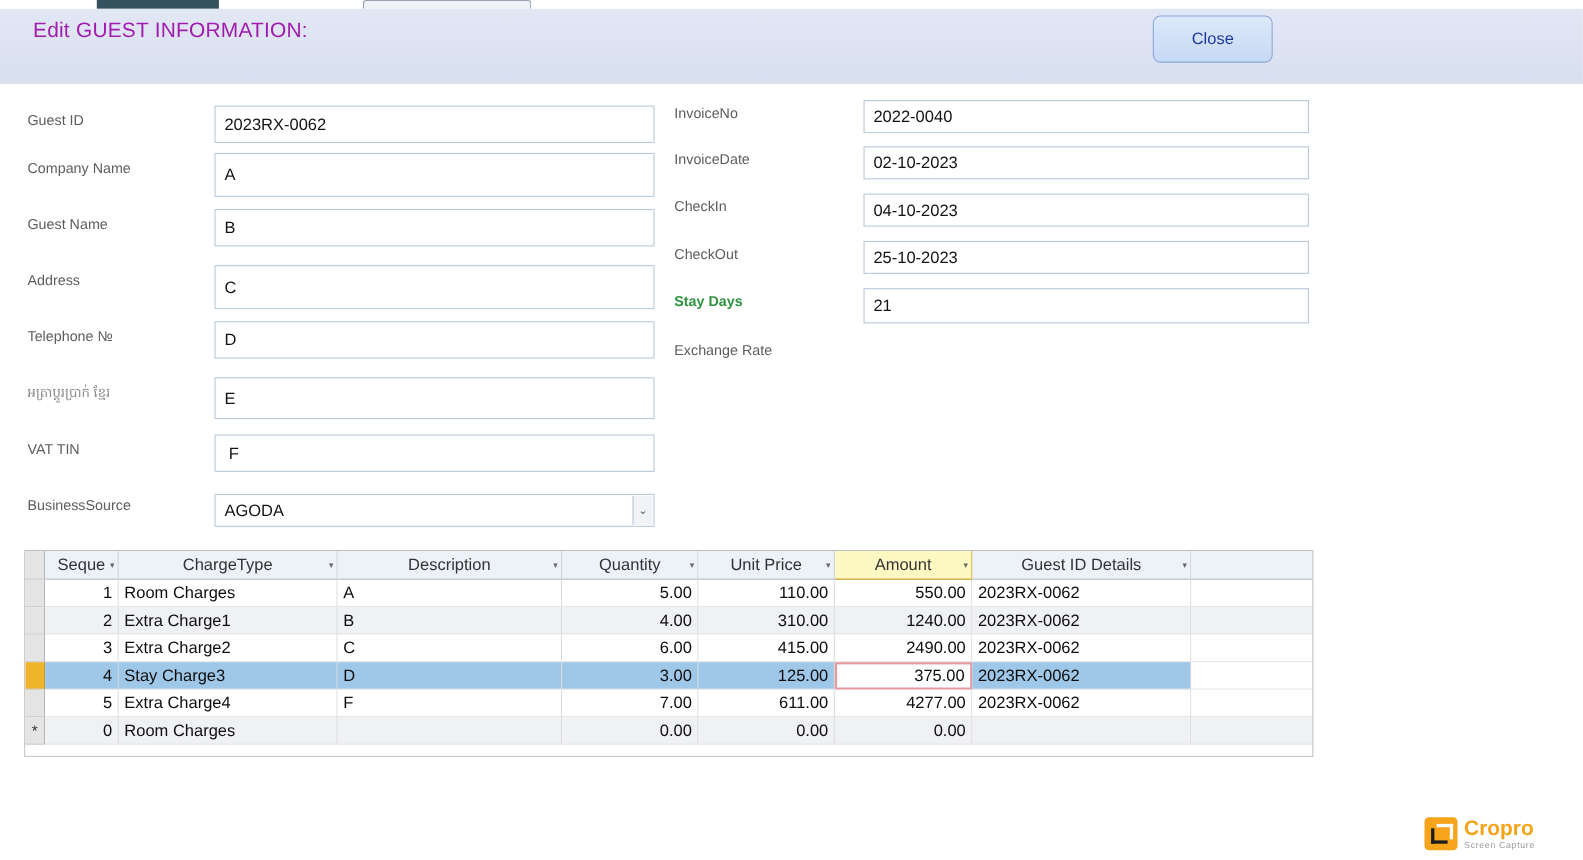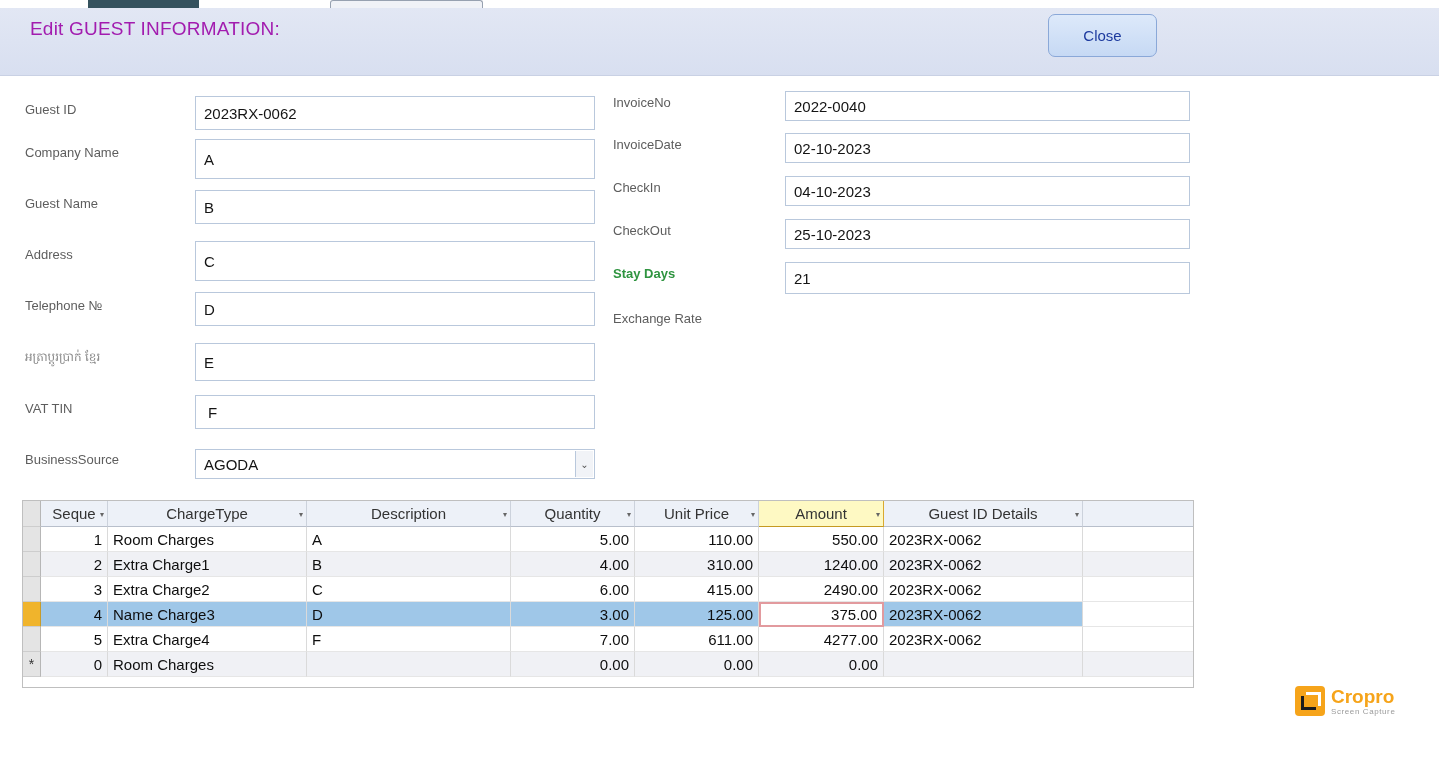--- a/index.html
+++ b/index.html
@@ -41,21 +41,21 @@
   .dcell.sel{background:#e4e4e4;border-right:1px solid #b6b6b6;border-bottom:1px solid #cdcdcd;justify-content:center;font-size:14px;color:#333;cursor:pointer}
   .dcell.sel.current{background:#f0b42c;border-right-color:#c79b2b}
   .selected .dcell.trail{background:#fff}
   .dcell.editing{background:#fff;border:2px solid #e29a9e}
   .hcell.trail,.dcell.trail{border-right:none}
   .num{justify-content:flex-end;padding-right:5px}
   .txt{padding-left:5px}
   .dsbottom{height:10px;background:#fff}
 
   
-  #watermark{left:1295px;top:686px;display:flex;align-items:flex-start}
+  #watermark{left:1295px;top:743px;display:flex;align-items:flex-start}
   .wicon{width:30px;height:30px;background:#f6a41a;border-radius:4px;position:relative;flex:0 0 auto}
   .wicon::before{content:"";position:absolute;left:6px;top:10px;width:12px;height:11px;border-left:3px solid #1c1c1c;border-bottom:3px solid #1c1c1c}
   .wicon::after{content:"";position:absolute;left:11px;top:6px;width:12px;height:11px;border-right:3px solid #fff;border-top:3px solid #fff}
   .wtext{margin-left:6px;display:flex;flex-direction:column}
   .wbrand{font-size:19px;font-weight:bold;color:#f6a41a;line-height:21px}
   .wsub{font-size:8px;color:#9b9b9b;letter-spacing:.6px}
 </style>
 </head>
 <body>
 
@@ -194,21 +194,21 @@
     <div class="dcell num">6.00</div>
     <div class="dcell num">415.00</div>
     <div class="dcell num">2490.00</div>
     <div class="dcell txt">2023RX-0062</div>
     <div class="dcell trail"></div>
   </div>
 
   <div class="dsrow alt selected">
     <div class="dcell sel current"></div>
     <div class="dcell num">4</div>
-    <div class="dcell txt">Name Charge3</div>
+    <div class="dcell txt">Stay Charge3</div>
     <div class="dcell txt">D</div>
     <div class="dcell num">3.00</div>
     <div class="dcell num">125.00</div>
     <div class="dcell num editing">375.00</div>
     <div class="dcell txt">2023RX-0062</div>
     <div class="dcell trail"></div>
   </div>
 
   <div class="dsrow">
     <div class="dcell sel"></div>

